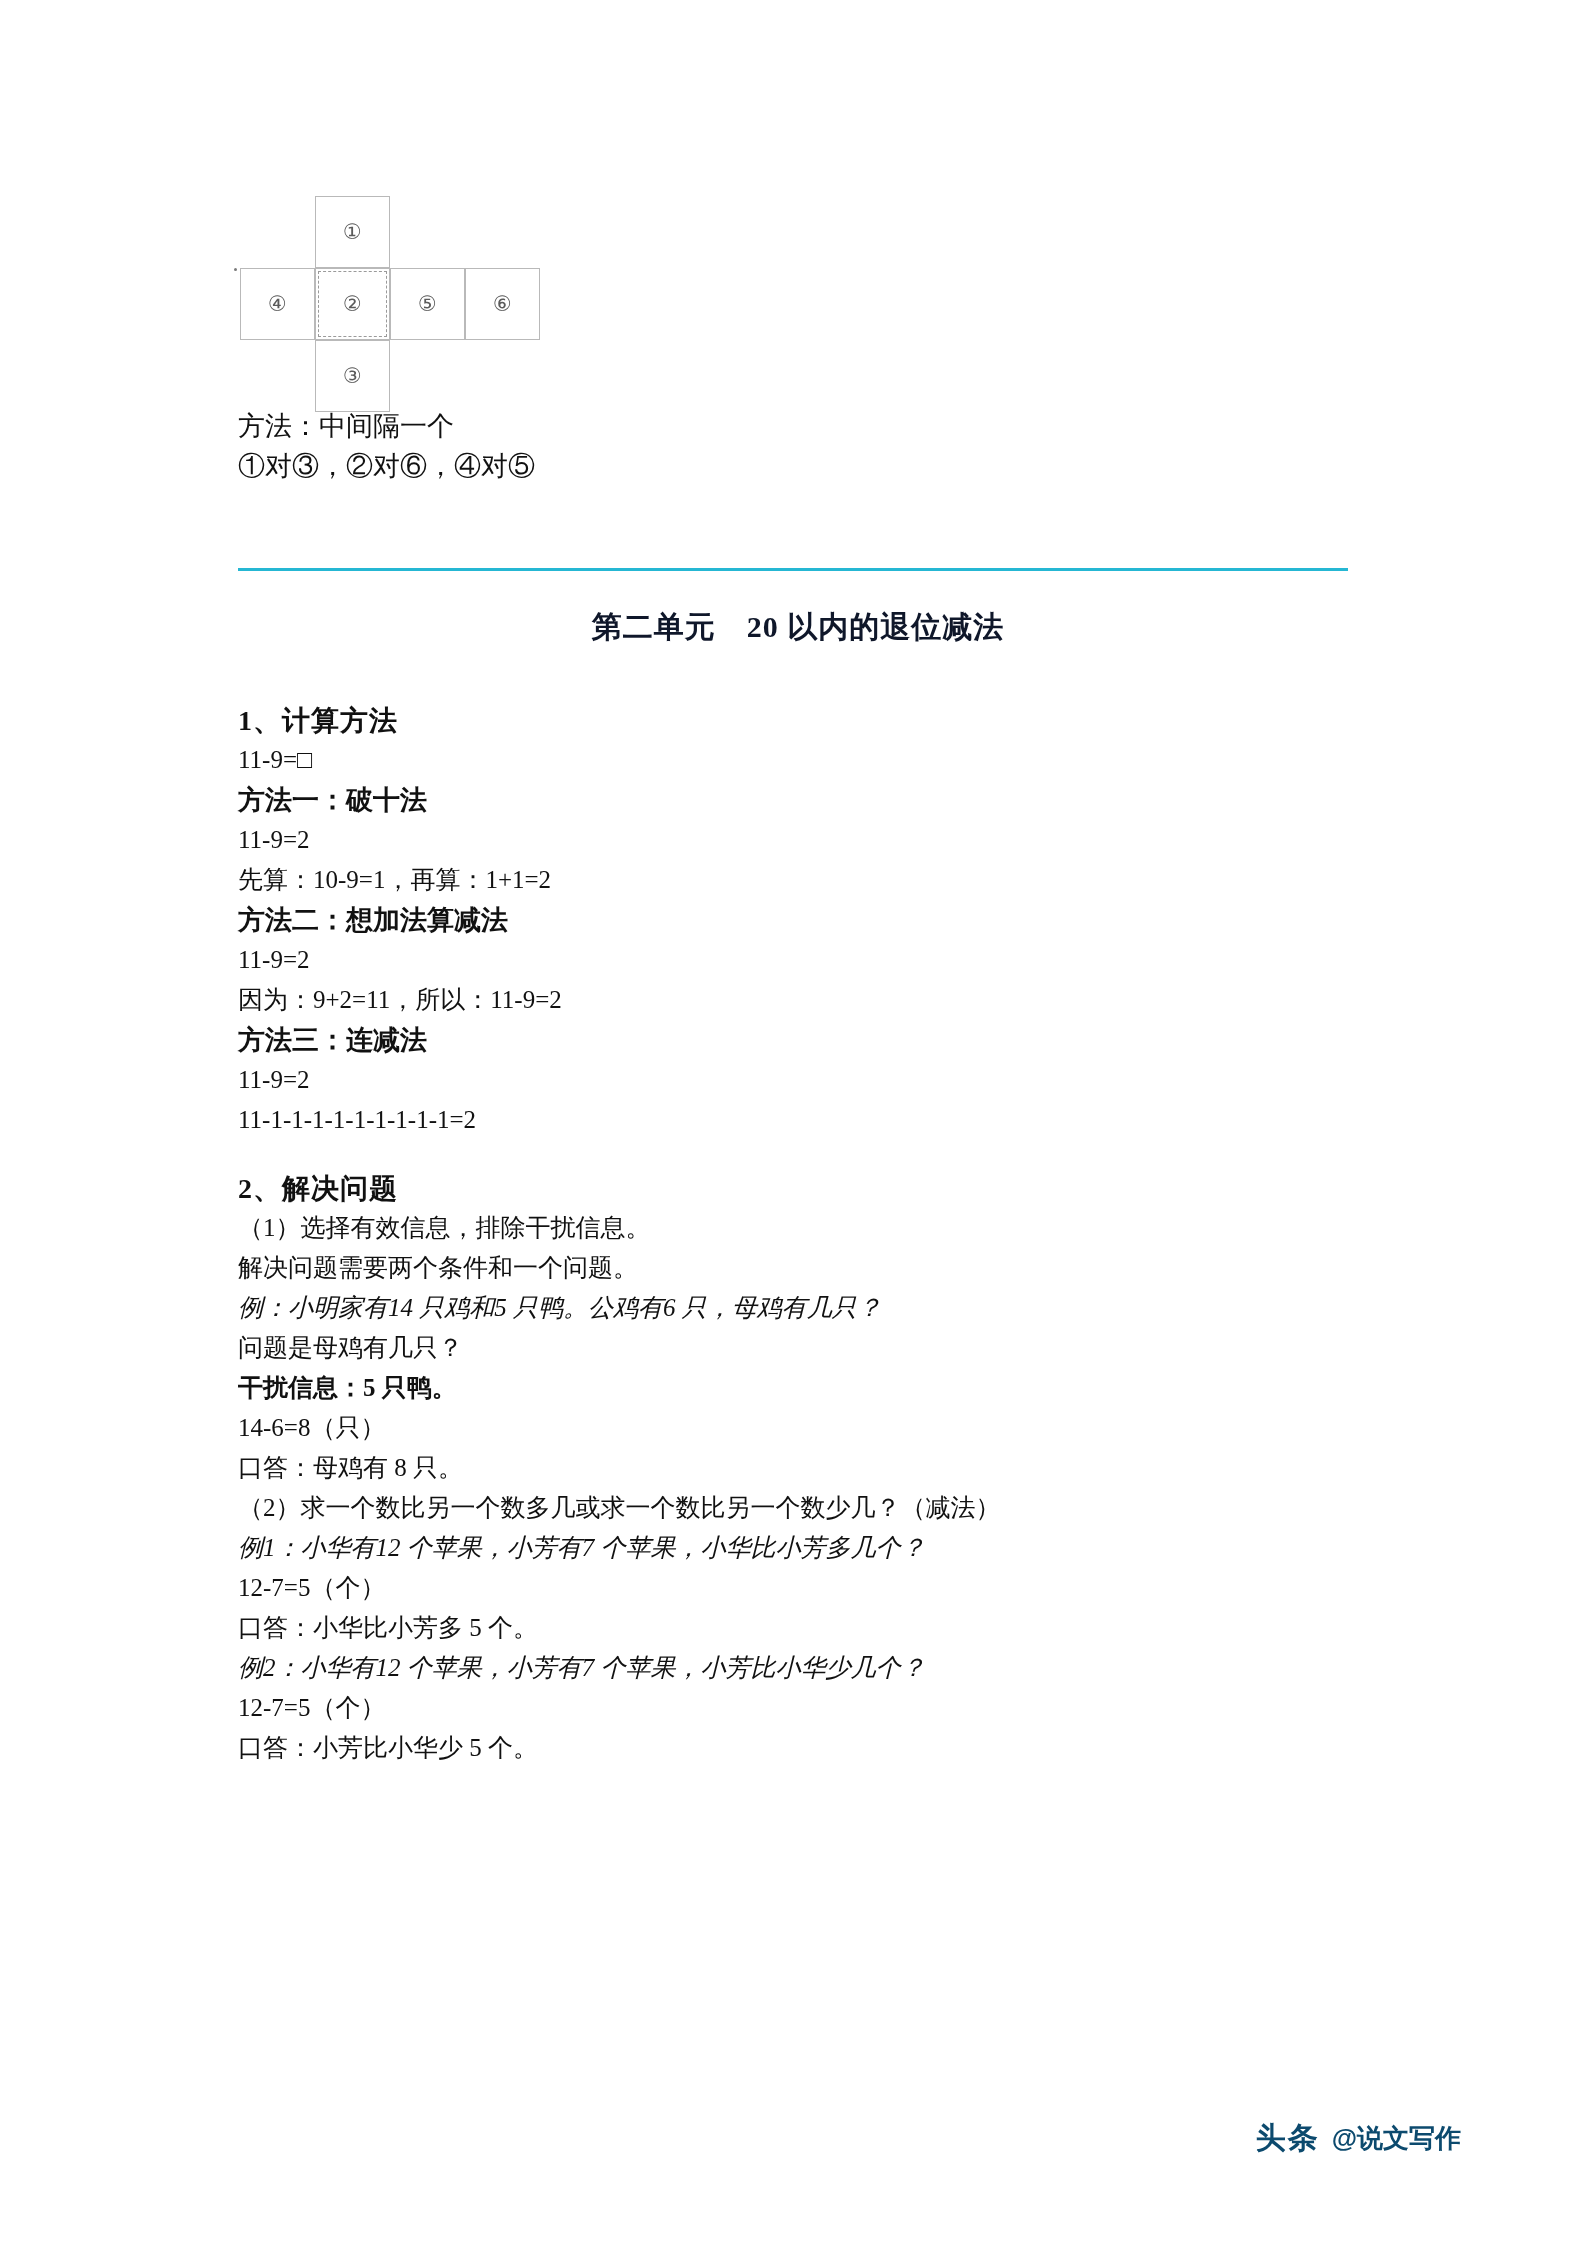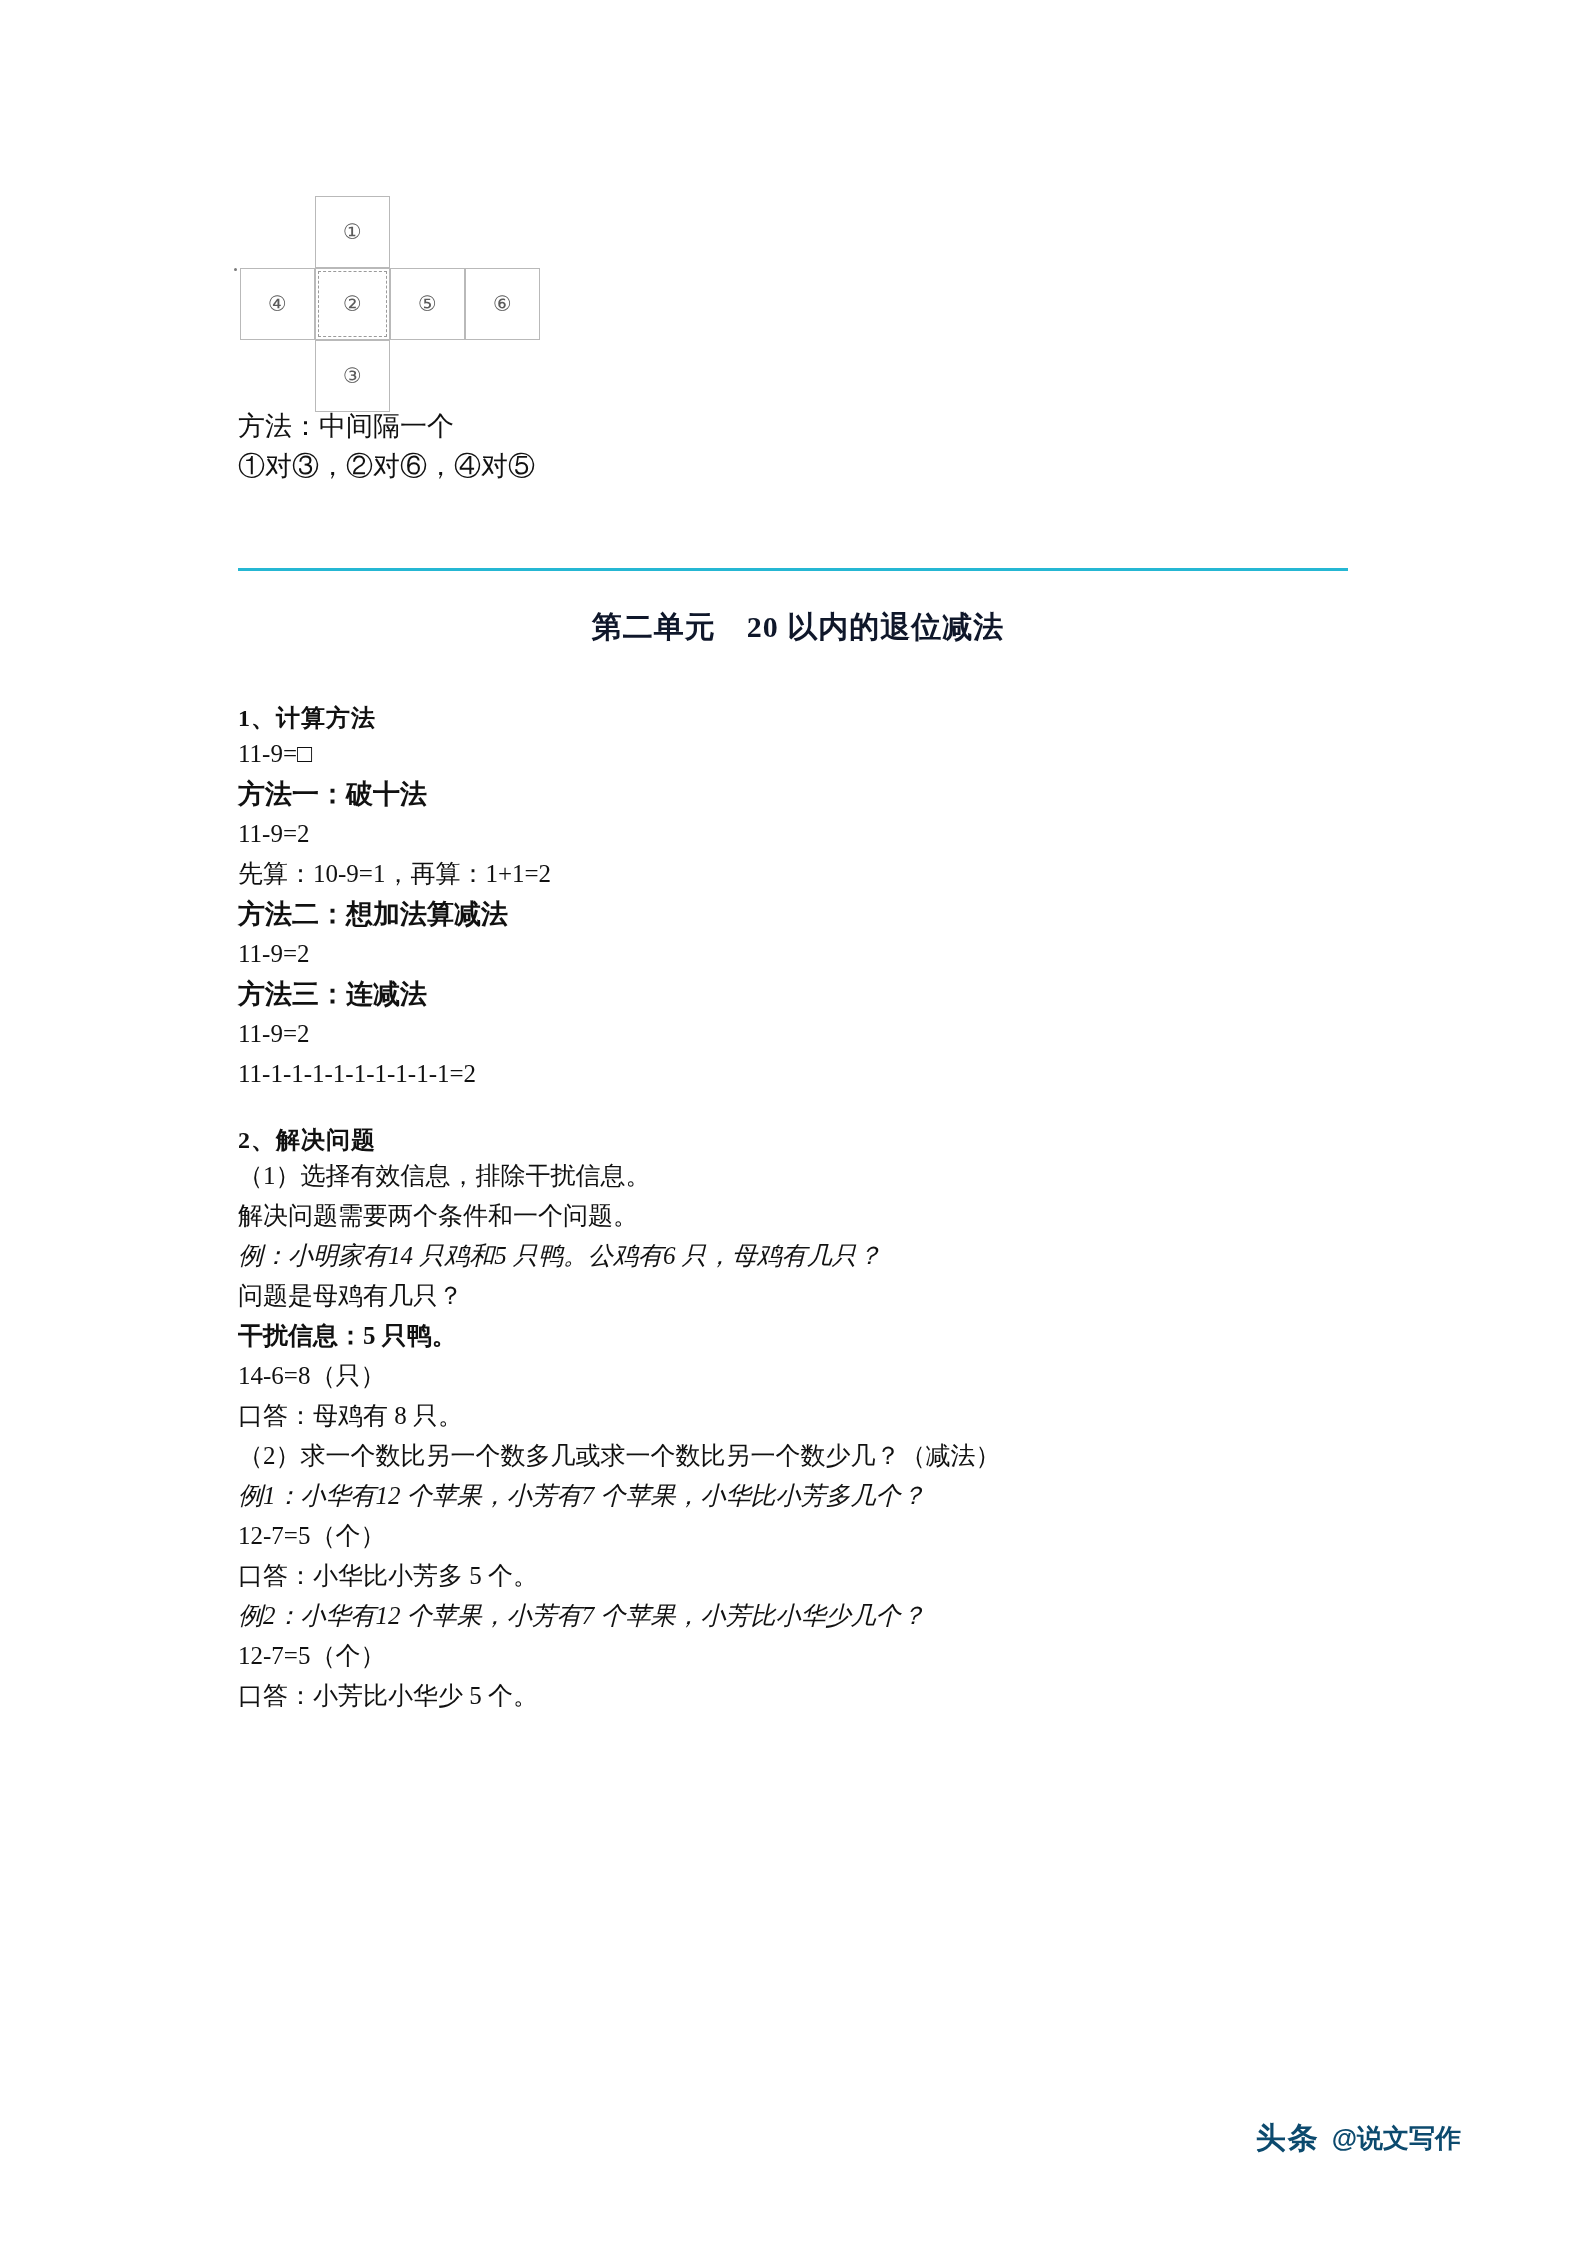--- a/index.html
+++ b/index.html
@@ -89,21 +89,21 @@
     color: #0f172a;
     font-weight: bold;
     font-size: 30px;
     text-align: center;
     letter-spacing: 1px;
     margin-top: 36px;
     margin-bottom: 10px;
   }
 
   .sec-head {
-    font-size: 24px;
+    font-size: 28px;
     font-weight: bold;
     letter-spacing: 1px;
   }
 
   
   .watermark {
     position: absolute;
     right: 126px;
     bottom: 86px;
     display: flex;
@@ -171,20 +171,21 @@
     <div class="gap-m"></div>
     <div class="gap-s"></div>
 
     <div class="sec-head">1、计算方法</div>
     <div class="line">11-9=□</div>
     <div class="line cjk-big bold">方法一：破十法</div>
     <div class="line">11-9=2</div>
     <div class="line">先算：10-9=1，再算：1+1=2</div>
     <div class="line cjk-big bold">方法二：想加法算减法</div>
     <div class="line">11-9=2</div>
+    <div class="line">因为：9+2=11，所以：11-9=2</div>
     <div class="line cjk-big bold">方法三：连减法</div>
     <div class="line">11-9=2</div>
     <div class="line">11-1-1-1-1-1-1-1-1-1=2</div>
 
     <div class="gap-m"></div>
 
     <div class="sec-head">2、解决问题</div>
     <div class="line">（1）选择有效信息，排除干扰信息。</div>
     <div class="line">解决问题需要两个条件和一个问题。</div>
     <div class="line italic">例：小明家有14 只鸡和5 只鸭。公鸡有6 只，母鸡有几只？</div>

